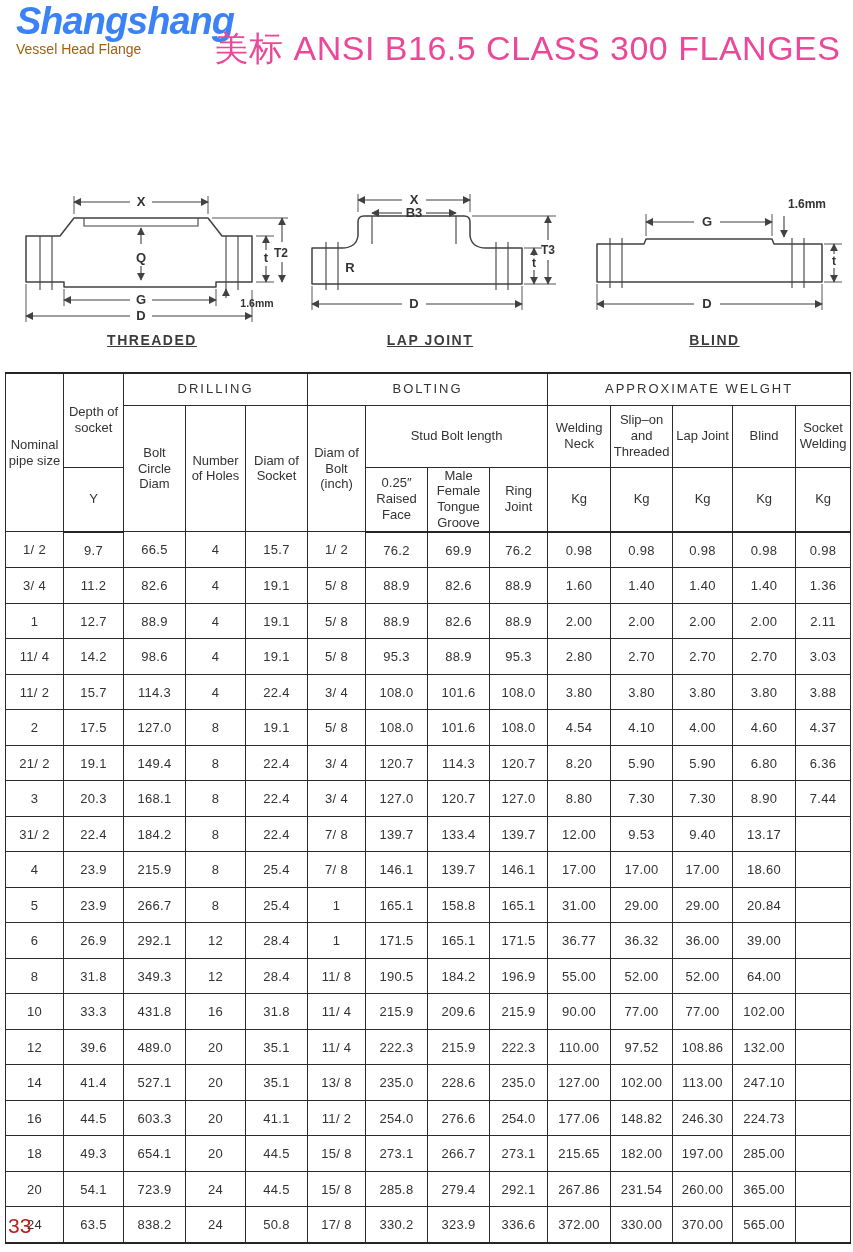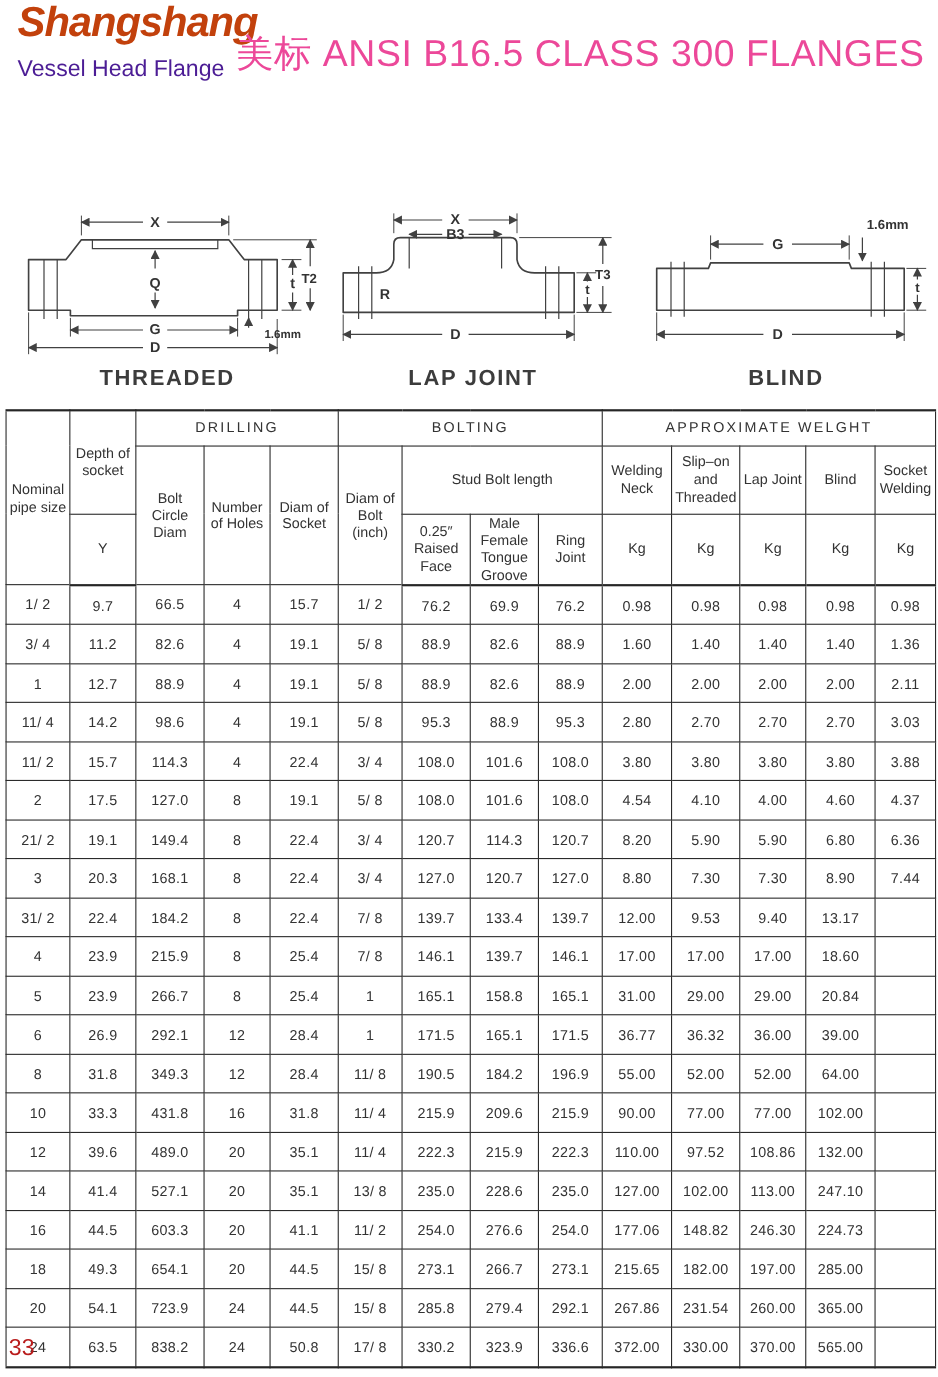--- a/index.html
+++ b/index.html
@@ -5,34 +5,34 @@
   html,body{margin:0;padding:0;}
   body{
     width:853px;height:1252px;background:#ffffff;position:relative;
     font-family:"Liberation Sans", sans-serif;color:#333;
     -webkit-font-smoothing:antialiased;
   }
   .page{position:absolute;inset:0;overflow:hidden;}
 
   
   .logo{position:absolute;left:16px;top:2px;width:210px;}
-  .logo-main{font-size:38px;font-weight:bold;font-style:italic;color:#c2410c;line-height:1.0;letter-spacing:-1px;}
-  .logo-sub{font-size:21px;color:#4c1d95;line-height:1.0;margin-top:12px;letter-spacing:0px;}
+  .logo-main{font-size:38px;font-weight:bold;font-style:italic;color:#3b82f6;line-height:1.0;letter-spacing:-1px;}
+  .logo-sub{font-size:14px;color:#a16207;line-height:1.0;margin-top:2px;letter-spacing:0px;}
   .title{
     position:absolute;left:205px;top:26px;width:645px;text-align:center;
     font-size:34px;color:#ec4899;letter-spacing:0.5px;white-space:nowrap;
   }
 
   
   .figures{position:absolute;left:0;top:186px;width:853px;height:170px;}
   .fig{position:absolute;top:0;}
   .fig-threaded{left:12px;width:280px;}
   .fig-lapjoint{left:300px;width:260px;}
   .fig-blind{left:582px;width:265px;}
-  .fig-caption{text-align:center;font-weight:bold;font-size:20px;letter-spacing:1.5px;color:#3c3c3c;margin-top:0px;}
+  .fig-caption{text-align:center;font-weight:bold;font-size:14px;letter-spacing:1.5px;color:#3c3c3c;margin-top:0px;text-decoration:underline;}
   .outline{fill:none;stroke:#414141;stroke-width:1.5;stroke-linejoin:round;}
   .detail{fill:none;stroke:#414141;stroke-width:1.1;}
   .dim{fill:none;stroke:#414141;stroke-width:1.1;}
   .ext{fill:none;stroke:#414141;stroke-width:0.9;}
   .dimlbl{font-family:"Liberation Sans",sans-serif;font-size:13px;font-weight:bold;fill:#333;text-anchor:middle;}
   .dimlbl-sm{font-family:"Liberation Sans",sans-serif;font-size:10.5px;font-weight:bold;fill:#333;text-anchor:middle;}
 
   
   .spec-table{
     position:absolute;left:5px;top:372px;width:843px;

